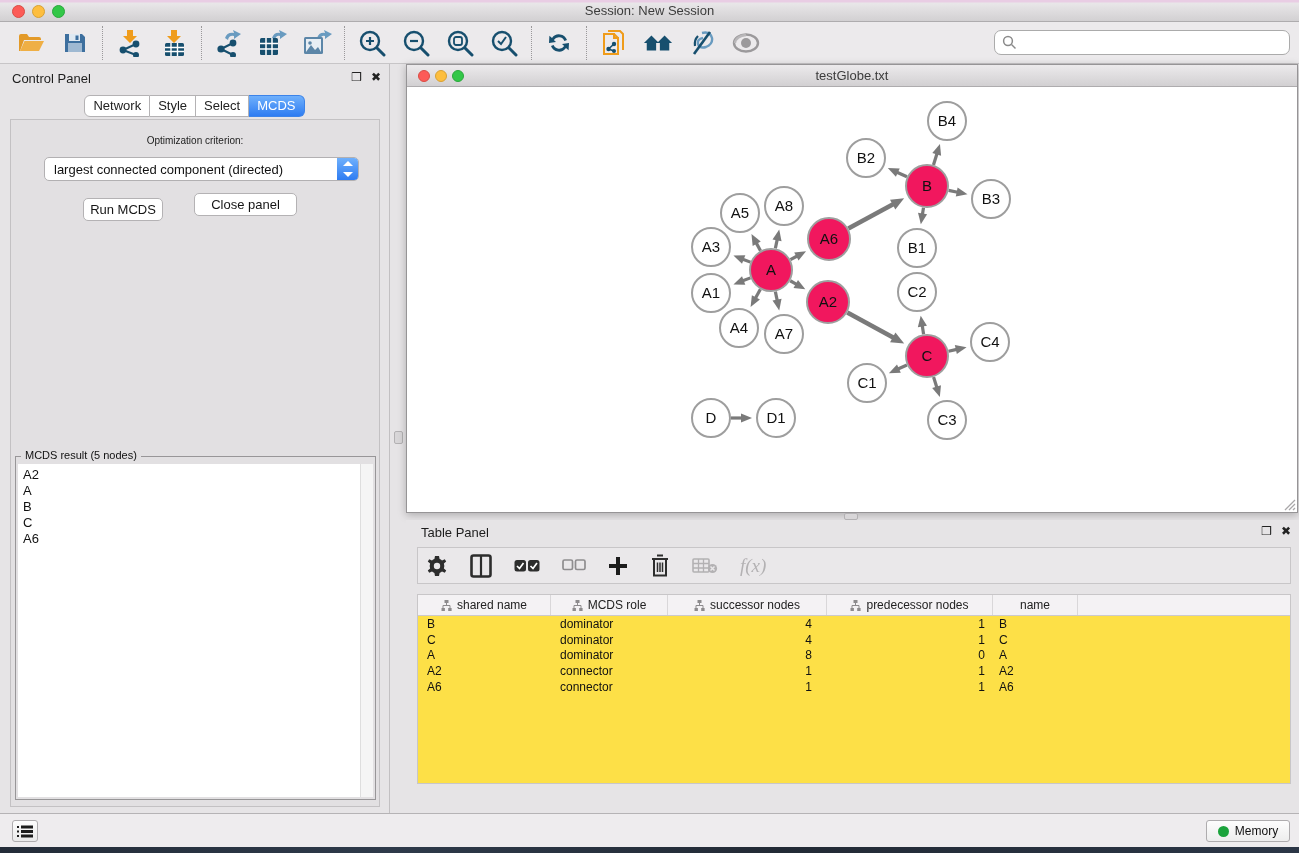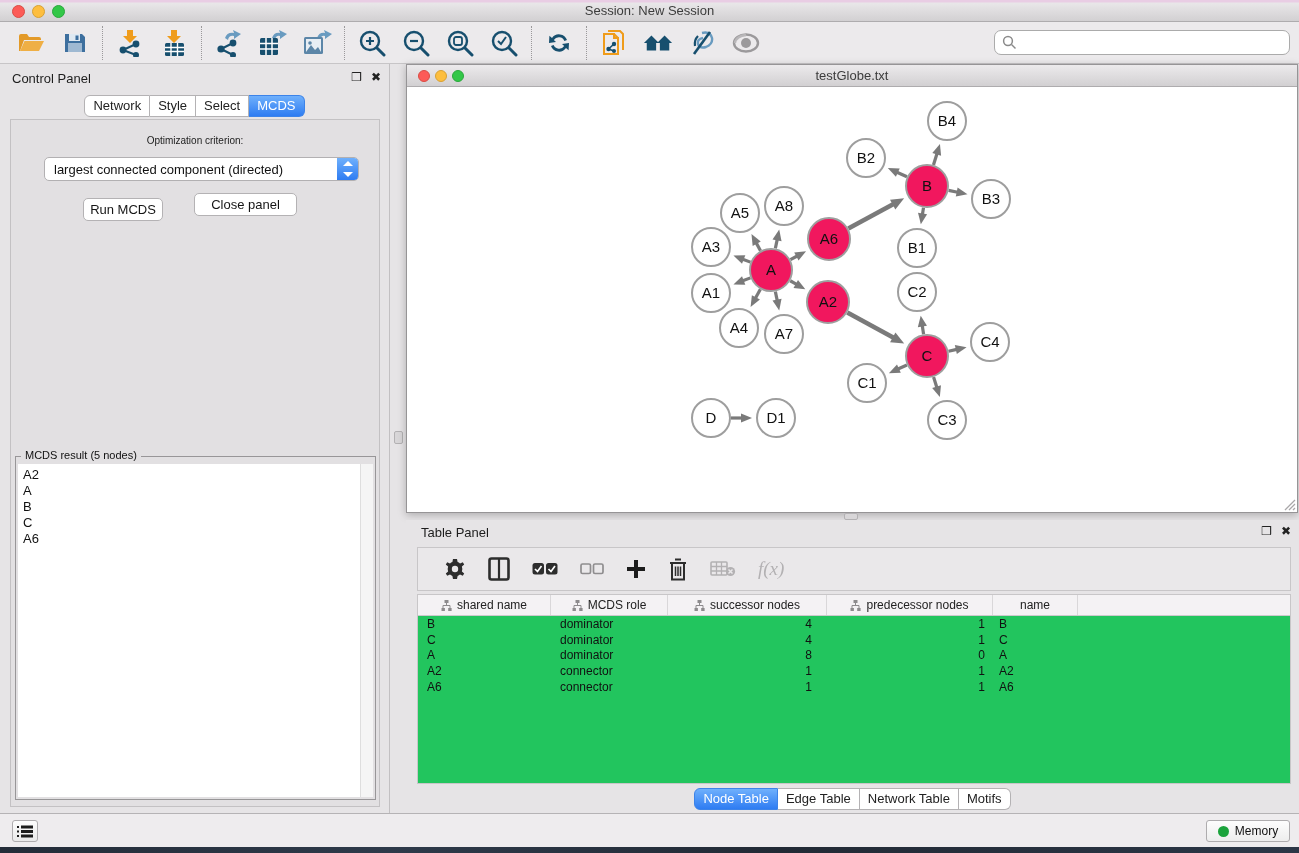--- a/index.html
+++ b/index.html
@@ -72,25 +72,25 @@
   .net-titlebar .title { position:absolute; left:0; right:0; top:3px; text-align:center; font-size:13px; color:#3c3c3c; }
   .tl2 { position:absolute; top:5px; width:12px; height:12px; border-radius:50%; }
   .tl2.red { left:11px; background:#fc5b57; border:1px solid #d94c44; }
   .tl2.yellow { left:28px; background:#fdbe3f; border:1px solid #d8a133; }
   .tl2.green { left:45px; background:#33c748; border:1px solid #2aa83c; }
   .net-canvas { position:absolute; left:0; top:22px; right:0; bottom:0; background:#fff; }
   .resize-grip { position:absolute; right:1px; bottom:1px; }
 
   
   .table-panel { position:absolute; left:406px; top:456px; width:893px; height:293px; background:#e6e4e6; }
-  .tp-toolbar { position:absolute; left:11px; top:27px; width:874px; height:44px; background:#eae8ea;
-    border:1px solid #c8c6c8; display:flex; align-items:center; padding-left:26px; gap:22px; }
+  .tp-toolbar { position:absolute; left:11px; top:27px; width:874px; height:37px; background:#eae8ea;
+    border:1px solid #c8c6c8; display:flex; align-items:center; padding-left:8px; gap:22px; }
   .tpi { display:flex; align-items:center; justify-content:center; height:30px; cursor:default; }
   .fx { font-family:"Liberation Serif","DejaVu Serif",serif; font-style:italic; font-size:19px; color:#b3b1b3; }
-  .data-table { position:absolute; left:11px; top:74px; width:874px; height:190px; background:#22c55e; border:1px solid #c8c6c8; overflow:hidden; }
+  .data-table { position:absolute; left:11px; top:74px; width:874px; height:190px; background:#fde047; border:1px solid #c8c6c8; overflow:hidden; }
   .thead { display:flex; height:21px; background:#f4f2f4; border-bottom:1px solid #cccacc; }
   .th { display:flex; align-items:center; justify-content:center; gap:5px; font-size:12px; color:#222; border-right:1px solid #d9d7d9; }
   .c0 { width:133px; } .c1 { width:117px; } .c2 { width:159px; } .c3 { width:166px; } .c4 { width:85px; }
   .tr { display:flex; height:15.8px; align-items:center; }
   .td { font-size:12px; color:#111; overflow:hidden; white-space:nowrap; }
   .td.c0 { padding-left:9px; } .td.c1 { padding-left:9px; }
   .td.c2 { text-align:right; padding-right:15px; } .td.c3 { text-align:right; padding-right:8px; }
   .td.c4 { padding-left:6px; }
   .tp-tabs { position:absolute; left:0; right:0; top:268px; display:flex; justify-content:center; }
 
@@ -528,26 +528,20 @@
           <div class="tr">
             <div class="td c0">A6</div>
             <div class="td c1">connector</div>
             <div class="td c2">1</div>
             <div class="td c3">1</div>
             <div class="td c4">A6</div>
           </div>
         </div>
     </div>
 
-    <div class="tp-tabs seg">
-        <div class="seg-item active">Node Table</div>
-        <div class="seg-item">Edge Table</div>
-        <div class="seg-item">Network Table</div>
-        <div class="seg-item">Motifs</div>
-      </div>
   </div>
 </div>
 
 <div class="statusbar">
   <div class="list-btn">
     <svg width="16" height="13" viewBox="0 0 16 13">
         <rect x="0" y="1" width="2" height="2" fill="#1c1c1c"></rect>
         <rect x="4" y="0.5" width="12" height="3" fill="#1c1c1c"></rect>
         <rect x="0" y="5.5" width="2" height="2" fill="#1c1c1c"></rect>
         <rect x="4" y="5" width="12" height="3" fill="#1c1c1c"></rect>

